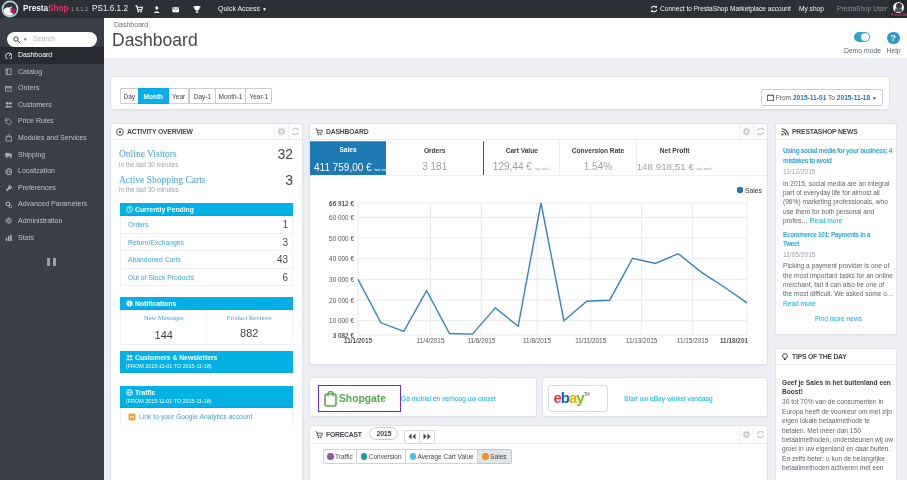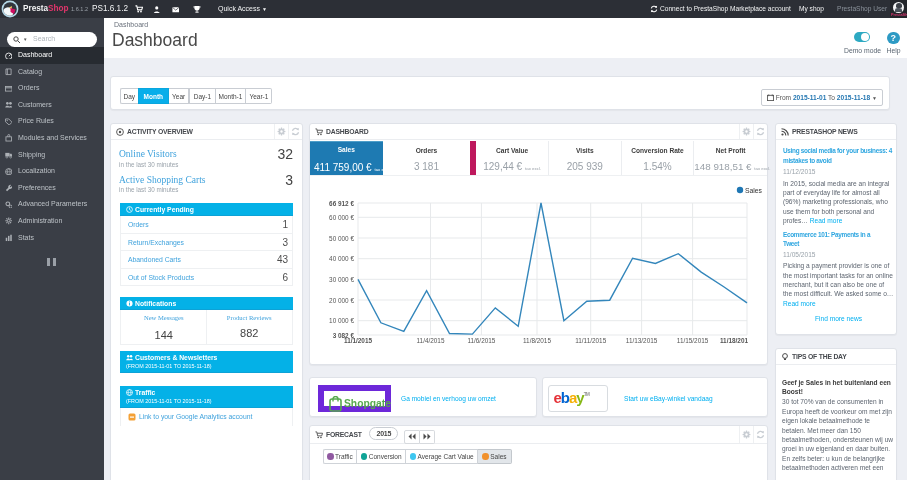--- a/index.html
+++ b/index.html
@@ -330,31 +330,27 @@
           </svg>
         </div>
     </div>
   </div>
 
   <div class="abs" style="left:0;top:17px;width:457px;height:35px;display:flex;border-bottom:1px solid #eef0f2">
     <div style="width:76.2px;background:#1e7ab2;border-top:1.5px solid #4e9ec9;position:relative">
       <div class="abs" style="left:0;top:4px;width:100%;text-align:center;font-size:6.6px;font-weight:bold;color:#fff">Sales</div>
       <div class="abs" style="left:4px;bottom:2.5px;font-size:10px;color:#fff;white-space:nowrap">411 759,00 € <span style="font-size:4.4px">tax excl.</span></div>
     </div>
-    <div style="width:98px;border-right:6px solid #be185d;position:relative">
+    <div style="width:98px;border-right:1px solid #be185d;position:relative">
       <div class="abs" style="left:0;top:6px;width:100%;text-align:center;font-size:6.6px;font-weight:bold;color:#3c3c3c">Orders</div>
       <div class="abs" style="left:0;bottom:3.5px;width:100%;text-align:center;font-size:10px;color:#9aa1a8">3 181</div>
     </div>
     <div style="width:76.2px;border-right:1px solid #ebedf0;position:relative">
       <div class="abs" style="left:0;top:6px;width:100%;text-align:center;font-size:6.6px;font-weight:bold;color:#3c3c3c">Cart Value</div>
       <div class="abs" style="left:0;bottom:3.5px;width:100%;text-align:center;font-size:10px;color:#9aa1a8;white-space:nowrap">129,44 € <span style="font-size:4.4px">tax excl.</span></div>
-    </div>
-    <div style="width:76.2px;border-right:1px solid #ebedf0;position:relative">
-      <div class="abs" style="left:0;top:6px;width:100%;text-align:center;font-size:6.6px;font-weight:bold;color:#3c3c3c">Visits</div>
-      <div class="abs" style="left:0;bottom:3.5px;width:100%;text-align:center;font-size:10px;color:#9aa1a8">205 939</div>
     </div>
     <div style="width:76.2px;border-right:1px solid #ebedf0;position:relative">
       <div class="abs" style="left:0;top:6px;width:100%;text-align:center;font-size:6.6px;font-weight:bold;color:#3c3c3c">Conversion Rate</div>
       <div class="abs" style="left:0;bottom:3.5px;width:100%;text-align:center;font-size:10px;color:#9aa1a8">1.54%</div>
     </div>
     <div style="width:76.2px;position:relative">
       <div class="abs" style="left:0;top:6px;width:100%;text-align:center;font-size:6.6px;font-weight:bold;color:#3c3c3c">Net Profit</div>
       <div class="abs" style="left:0;bottom:3.5px;width:100%;text-align:center;font-size:9.8px;color:#9aa1a8;white-space:nowrap">148 918,51 € <span style="font-size:4.4px">tax excl.</span></div>
     </div>
   </div>
@@ -405,21 +401,21 @@
         <text x="382.6" y="166.5">11/15/2015</text>
         <text x="438" y="166.5" font-weight="bold" text-anchor="end">11/18/201</text>
       </g>
       <circle cx="430" cy="14" r="3.2" fill="#1f77b4"></circle>
       <text x="435" y="16.5" font-size="6.8" fill="#333" font-family="Liberation Sans">Sales</text>
     </svg>
   </div>
 </div>
 
 <div class="panel" style="left:309px;top:377px;width:228px;height:40px">
-  <div class="abs" style="left:8px;top:7px;width:73px;height:27px;border:6px solid #6d28d9;border-radius:0;background:#fff">
+  <div class="abs" style="left:8px;top:7px;width:83px;height:27px;border:1px solid #6d28d9;border-radius:0;background:#fff">
     <svg class="abs" style="left:4px;top:5px" width="15" height="16" viewBox="0 0 15 16">
       <rect x="2" y="3" width="11" height="12" rx="2" fill="none" stroke="#56a94c" stroke-width="1.6"></rect>
       <path d="M5 5.5 V3 A2.5 2.5 0 0 1 10 3 V5.5" fill="none" stroke="#56a94c" stroke-width="1.4"></path>
     </svg>
     <span class="abs" style="left:20px;top:7px;font-size:10.3px;color:#56a94c;font-weight:bold">Shopgate</span>
   </div>
   <div class="abs cyan" style="left:91px;top:17px;font-size:6.6px">Ga mobiel en verhoog uw omzet</div>
 </div>
 <div class="panel" style="left:542px;top:377px;width:226px;height:40px">
   <div class="abs" style="left:4.5px;top:7px;width:60px;height:27px;border:1px solid #d8dce0;border-radius:3px;background:#fff">

